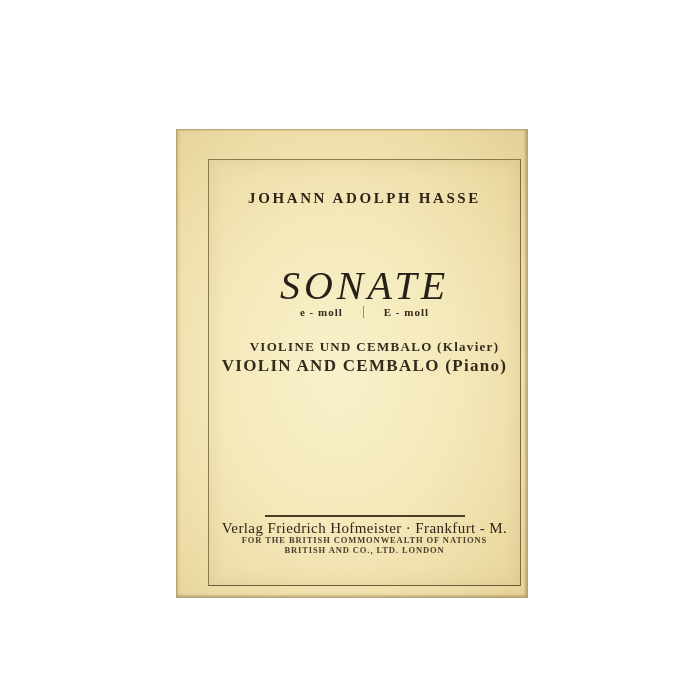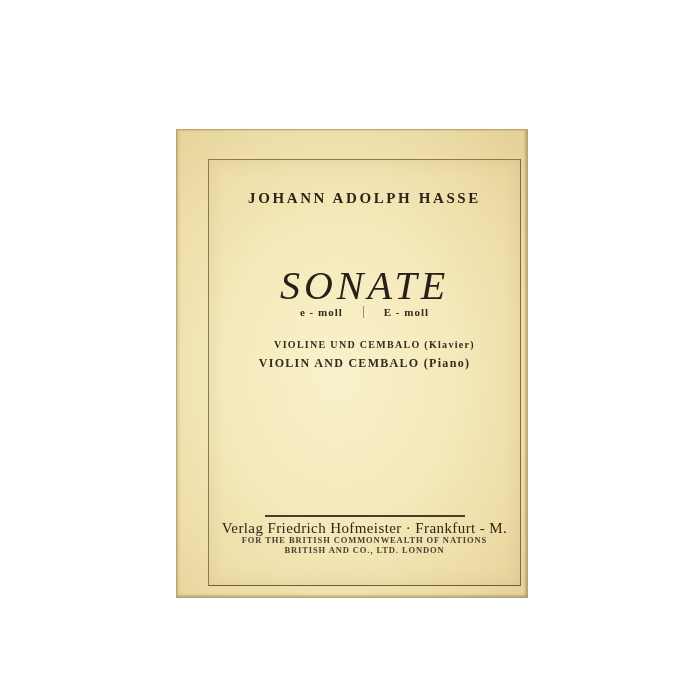--- a/index.html
+++ b/index.html
@@ -77,22 +77,22 @@
     font-size: 11px;
     font-weight: bold;
     letter-spacing: 1px;
     color: #332a1e;
   }
   .keydivider {
     width: 1px;
     height: 12px;
     background: rgba(80, 68, 48, 0.55);
   }
-  .instr-de { top: 209px; font-size: 10px; font-weight: bold; letter-spacing: 1.3px; color: #342b1e; padding-left: 20px; }
-  .instr-en { top: 226px; font-size: 12px; font-weight: bold; letter-spacing: 1.3px; color: #342b1e; }
+  .instr-de { top: 209px; font-size: 13px; font-weight: bold; letter-spacing: 1.3px; color: #342b1e; padding-left: 20px; }
+  .instr-en { top: 226px; font-size: 17px; font-weight: bold; letter-spacing: 1.3px; color: #342b1e; }
   .editor   { top: 333px; font-size: 11px; font-weight: bold; letter-spacing: 1px; color: #3a3024; }
   .imprint-rule {
     position: absolute;
     left: 31px;
     right: 6px;
     top: 385px;
   }
   .imprint-rule .rule {
     width: 200px;
     height: 2px;

